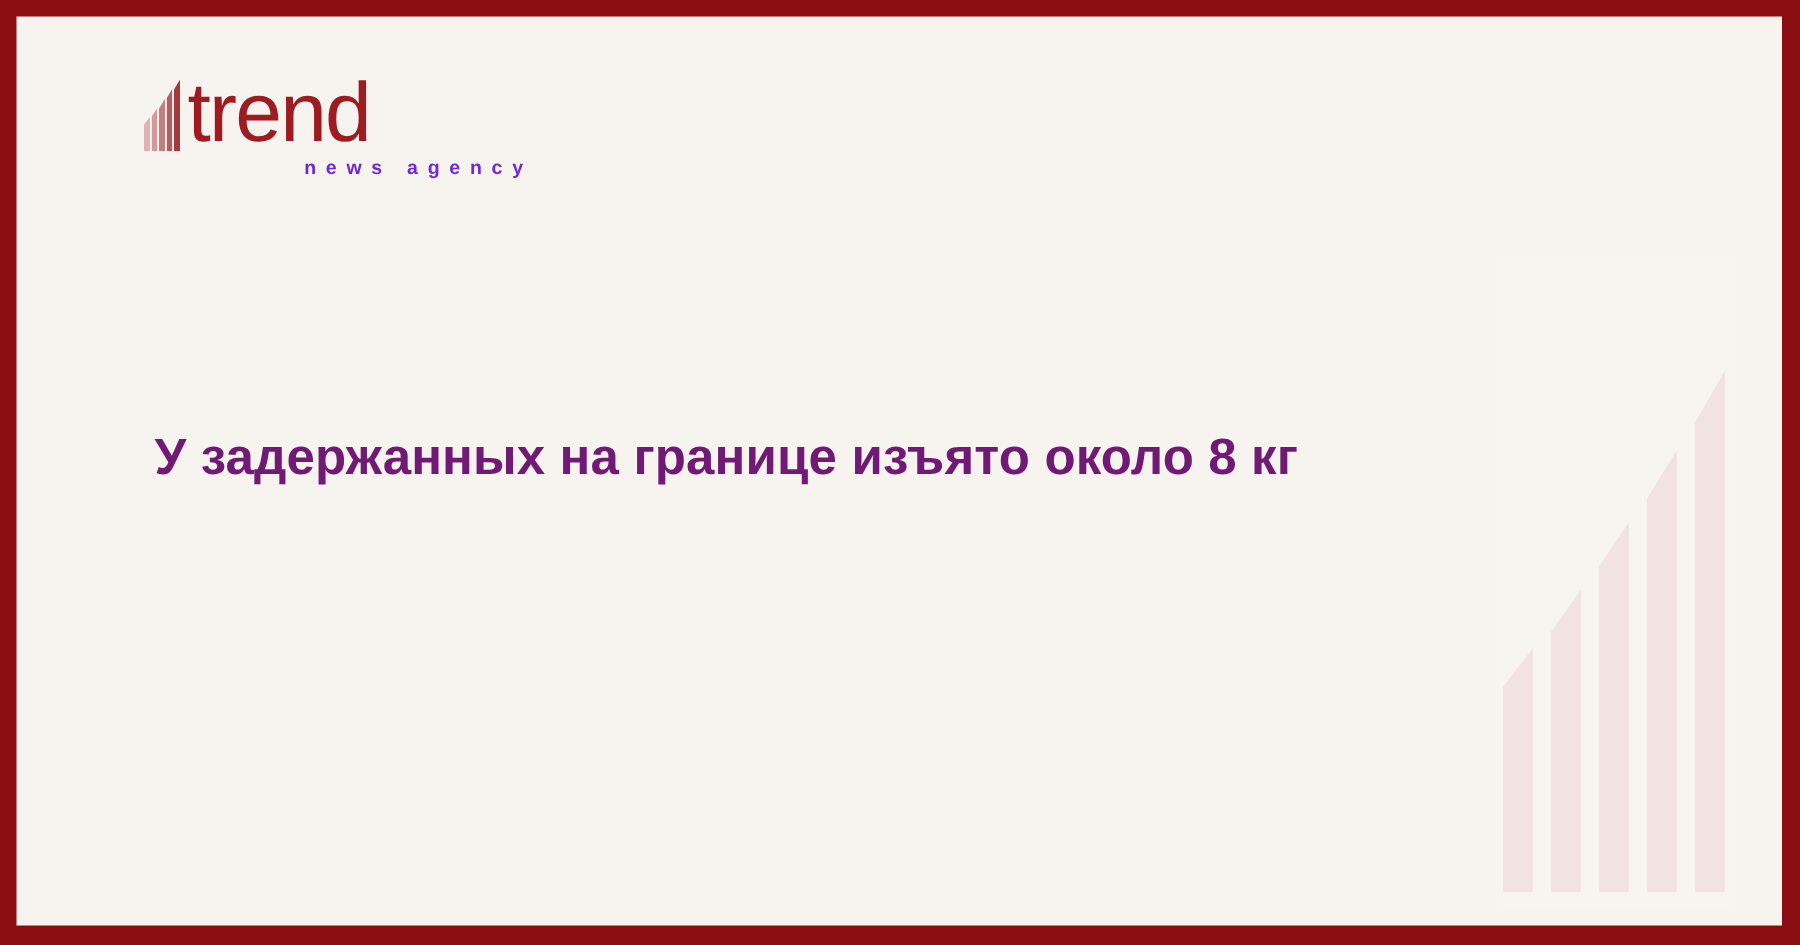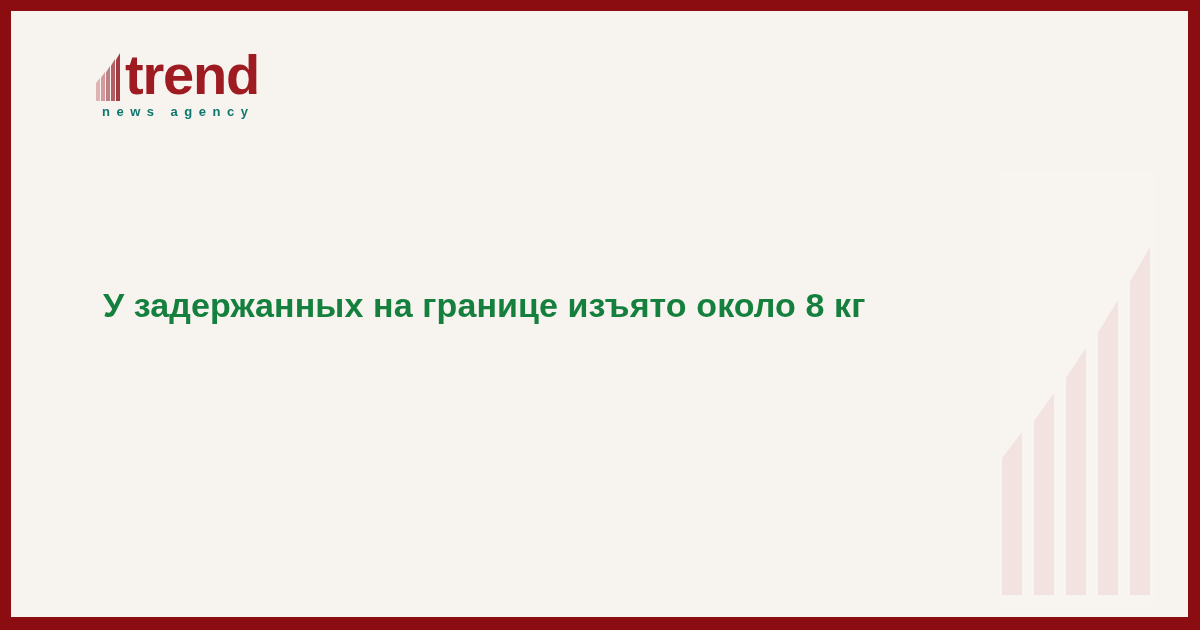--- a/index.html
+++ b/index.html
@@ -89,48 +89,49 @@
   .logo-mark .lbar.l1 { left: 0px;  height: 23px; background: #dfb3b4; clip-path: polygon(0 22%, 100% 0, 100% 100%, 0 100%); }
   .logo-mark .lbar.l2 { left: 5px;  height: 29px; background: #d29a9c; clip-path: polygon(0 20%, 100% 0, 100% 100%, 0 100%); }
   .logo-mark .lbar.l3 { left: 10px; height: 35px; background: #c07f82; clip-path: polygon(0 18%, 100% 0, 100% 100%, 0 100%); }
   .logo-mark .lbar.l4 { left: 15px; height: 42px; background: #b05f64; clip-path: polygon(0 16%, 100% 0, 100% 100%, 0 100%); }
   .logo-mark .lbar.l5 { left: 20px; height: 48px; background: #a23a40; clip-path: polygon(0 14%, 100% 0, 100% 100%, 0 100%); }
 
   .logo-word {
     font-family: "Liberation Sans", sans-serif;
     font-size: 56px;
     line-height: 52px;
-    font-weight: 700;
+    font-weight: 400;
     color: #9d1b21;
     letter-spacing: -1.2px;
     margin-left: -2px;
   }
 
   .logo-sub {
     margin-top: 3px;
     margin-left: 6px;
     font-family: "Liberation Sans", sans-serif;
     font-size: 13px;
     font-weight: 700;
-    color: #0f766e;
+    color: #6d28d9;
     letter-spacing: 6.5px;
     text-transform: lowercase;
+    text-align: center;
   }
 
   
   .headline {
     position: absolute;
     left: 92px;
     top: 266px;
     width: 900px;
     font-family: "Liberation Sans", sans-serif;
     font-size: 34px;
     line-height: 56px;
     font-weight: 700;
-    color: #15803d;
+    color: #701a75;
     letter-spacing: 0.1px;
   }
   .headline .line { display: block; white-space: nowrap; }
 </style>
 </head>
 <body>
 
 <div class="card">
   <div class="card-inner">
 

